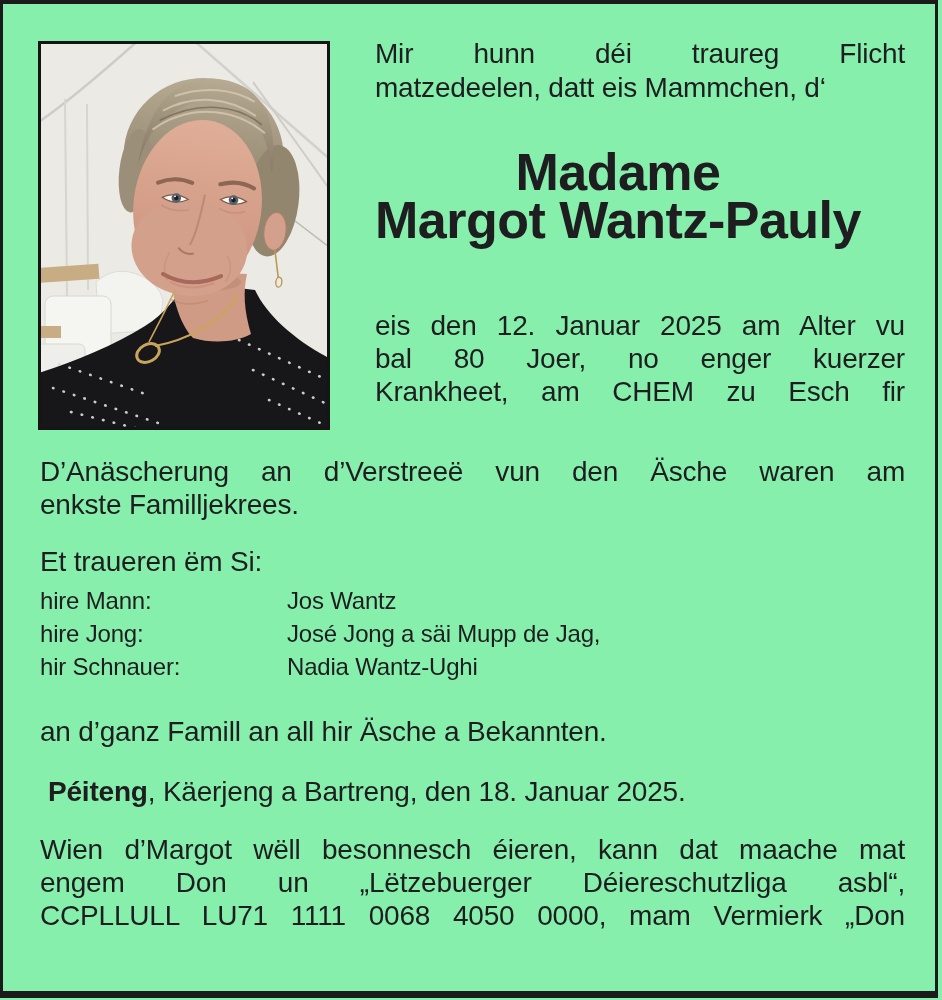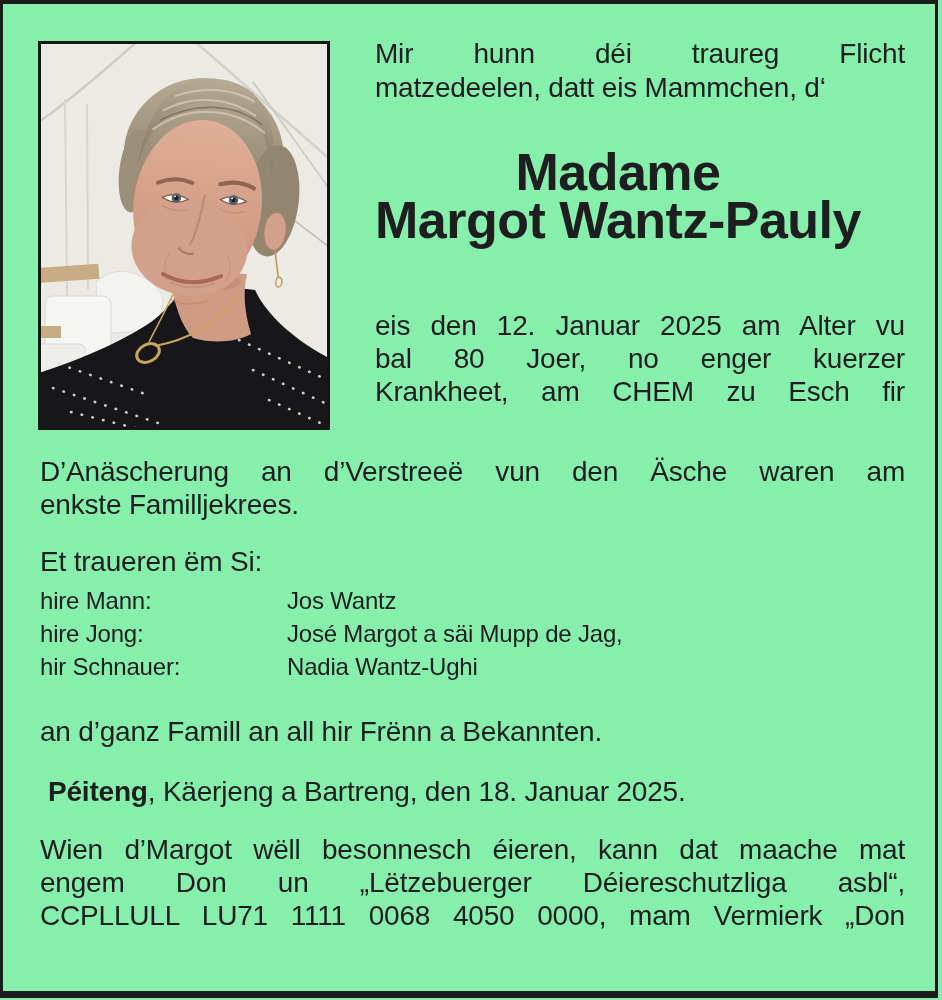--- a/index.html
+++ b/index.html
@@ -173,28 +173,28 @@
     <div class="lline">enkste Familljekrees.</div>
   </div>
 
   <div class="para" id="p-mourn-intro">Et traueren ëm Si:</div>
 
   <div id="mourners">
     <div class="m-row">
       <span class="m-label">hire Mann:</span><span class="m-value">Jos Wantz</span>
     </div>
     <div class="m-row">
-      <span class="m-label">hire Jong:</span><span class="m-value">José Margot a säi Mupp de Jag,</span>
+      <span class="m-label">hire Jong:</span><span class="m-value">José Jong a säi Mupp de Jag,</span>
     </div>
     <div class="m-row">
       <span class="m-label">hir Schnauer:</span><span class="m-value">Nadia Wantz-Ughi</span>
     </div>
   </div>
 
-  <div class="para" id="p-family">an d’ganz Famill an all hir Frënn a Bekannten.</div>
+  <div class="para" id="p-family">an d’ganz Famill an all hir Äsche a Bekannten.</div>
 
   <div class="para" id="p-dateline"><span class="bold">Péiteng</span><span>, Käerjeng a Bartreng, den 18. Januar 2025.</span></div>
 
   <div class="para" id="p-donation">
     <div class="jline">Wien d’Margot wëll besonnesch éieren, kann dat maache mat</div>
     <div class="jline">engem Don un „Lëtzebuerger Déiereschutzliga asbl“,</div>
     <div class="jline">CCPLLULL LU71 1111 0068 4050 0000, mam Vermierk „Don</div>
   </div>
 
   <div class="frame"></div>

